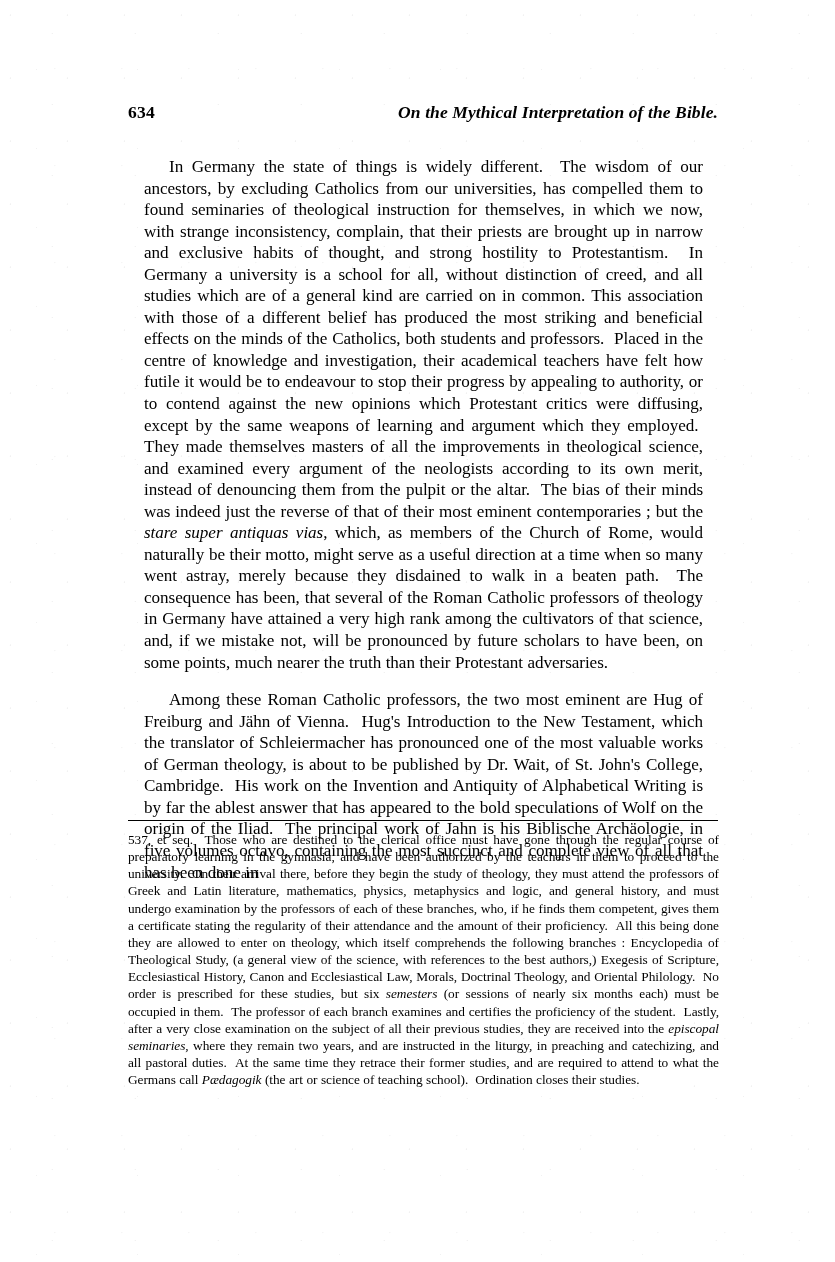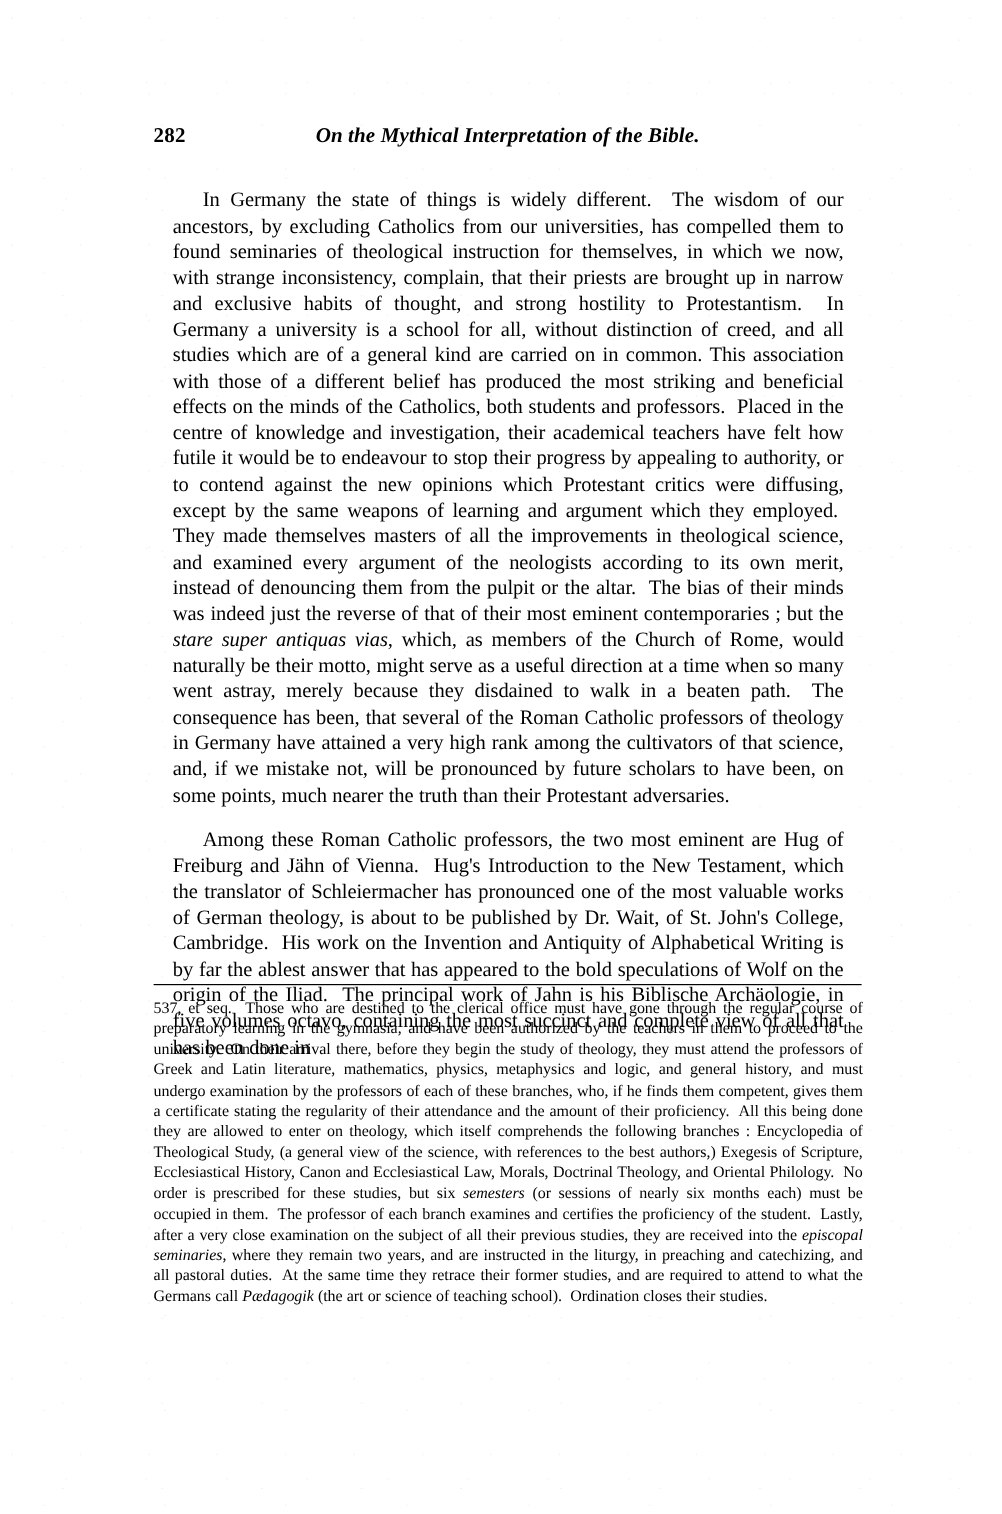--- a/index.html
+++ b/index.html
@@ -38,21 +38,21 @@
     top: 0;
     font-size: 17.5px;
     font-weight: bold;
     letter-spacing: 0.2px;
   }
   .head-title {
     position: absolute;
     left: 0;
     top: 0;
     width: 590px;
-    text-align: center;
+    text-align: right;
     font-size: 17.5px;
     font-style: italic;
     font-weight: bold;
     letter-spacing: 0.1px;
   }
 
   
   .body-block {
     position: absolute;
     left: 128px;
@@ -113,21 +113,21 @@
       radial-gradient(circle at 36% 88%, #000 0.5px, transparent 0.8px);
     background-size: 57px 63px, 83px 71px, 67px 97px, 101px 79px;
   }
 </style>
 </head>
 <body>
 
 <div class="page">
 
   <div class="running-head">
-    <span class="folio">282</span>
+    <span class="folio">634</span>
     <span class="head-title">On the Mythical Interpretation of the Bible.</span>
   </div>
 
   <div class="body-block">
     <p>In Germany the state of things is widely different.&nbsp; The wisdom of our ancestors, by excluding Catholics from our universities, has compelled them to found seminaries of theological instruction for themselves, in which we now, with strange inconsistency, complain, that their priests are brought up in narrow and exclusive habits of thought, and strong hostility to Protestantism.&nbsp; In Germany a university is a school for all, without distinction of creed, and all studies which are of a general kind are carried on in common. This association with those of a different belief has produced the most striking and beneficial effects on the minds of the Catholics, both students and professors.&nbsp; Placed in the centre of knowledge and investigation, their academical teachers have felt how futile it would be to endeavour to stop their progress by appealing to authority, or to contend against the new opinions which Protestant critics were diffusing, except by the same weapons of learning and argument which they employed.&nbsp; They made themselves masters of all the improvements in theological science, and examined every argument of the neologists according to its own merit, instead of denouncing them from the pulpit or the altar.&nbsp; The bias of their minds was indeed just the reverse of that of their most eminent contemporaries ; but the <i>stare super antiquas vias</i>, which, as members of the Church of Rome, would naturally be their motto, might serve as a useful direction at a time when so many went astray, merely because they disdained to walk in a beaten path.&nbsp; The consequence has been, that several of the Roman Catholic professors of theology in Germany have attained a very high rank among the cultivators of that science, and, if we mistake not, will be pronounced by future scholars to have been, on some points, much nearer the truth than their Protestant adversaries.</p>
     <p>Among these Roman Catholic professors, the two most eminent are Hug of Freiburg and Jähn of Vienna.&nbsp; Hug's Introduction to the New Testament, which the translator of Schleiermacher has pronounced one of the most valuable works of German theology, is about to be published by Dr. Wait, of St. John's College, Cambridge.&nbsp; His work on the Invention and Antiquity of Alphabetical Writing is by far the ablest answer that has appeared to the bold speculations of Wolf on the origin of the Iliad.&nbsp; The principal work of Jahn is his Biblische Archäologie, in five volumes octavo, containing the most succinct and complete view of all that has been done in</p>
   </div>
 
   <div class="footnote-rule"></div>
 

